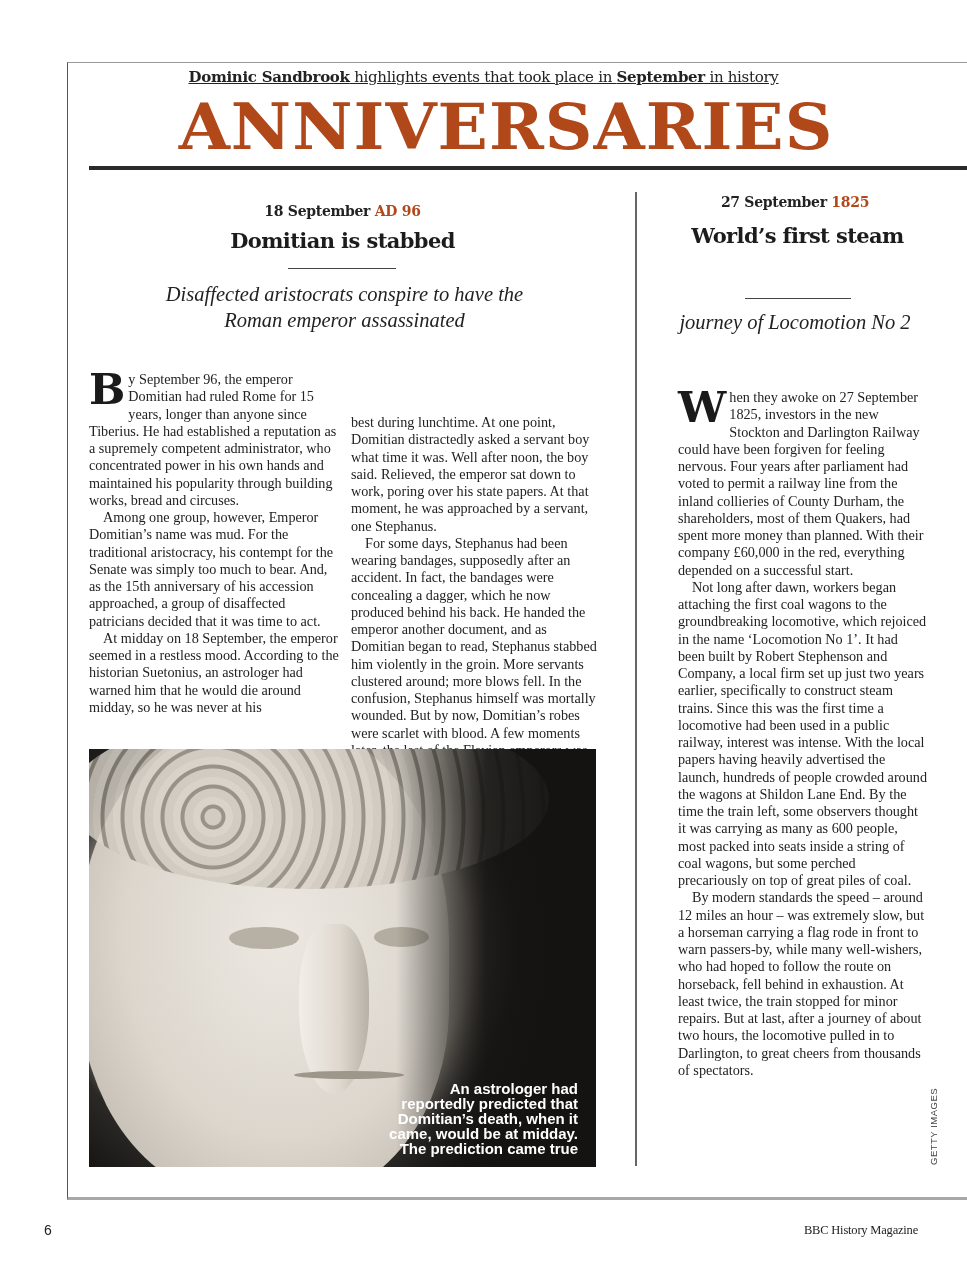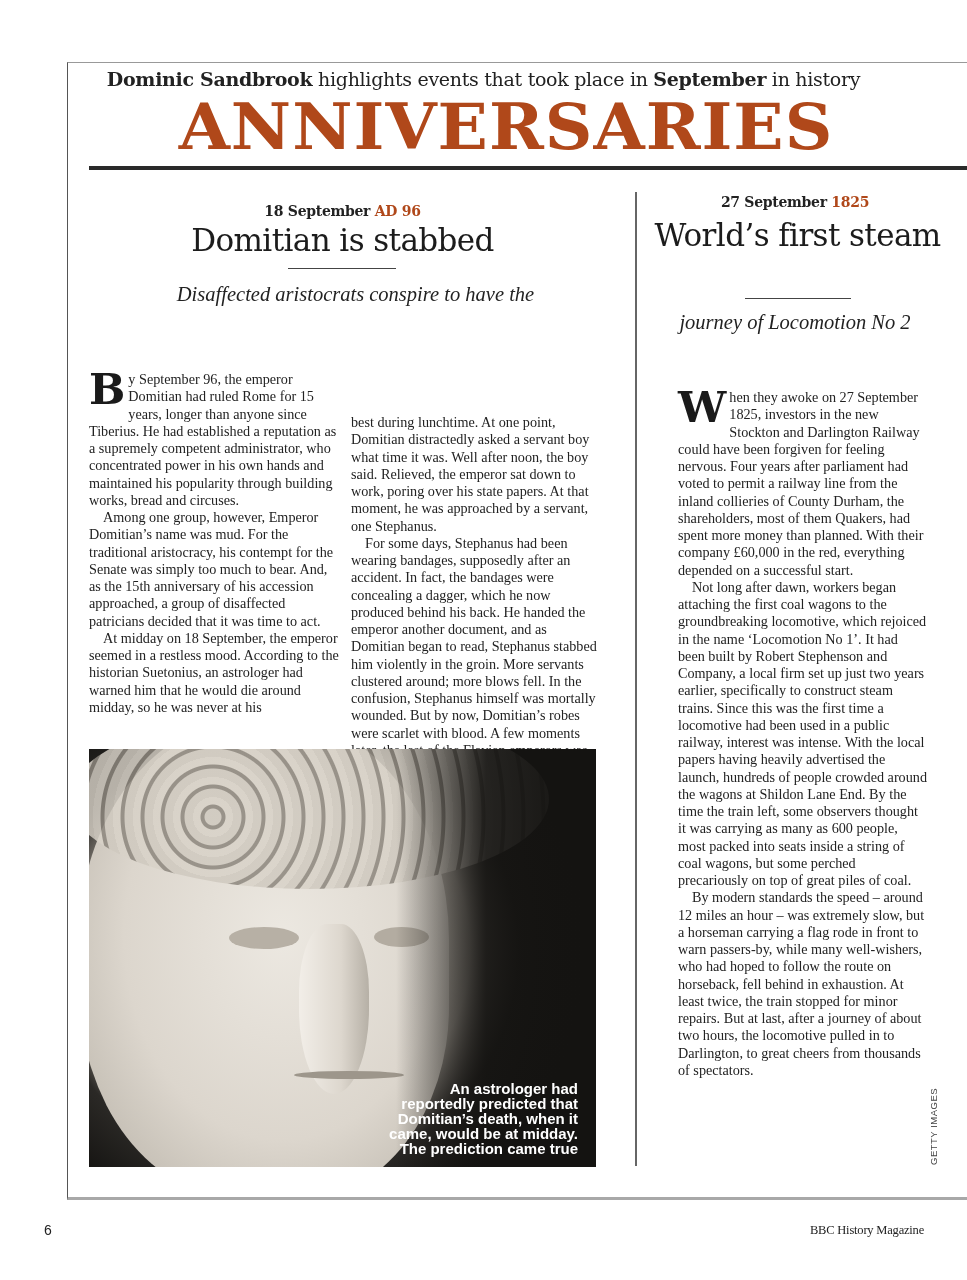--- a/index.html
+++ b/index.html
@@ -1,33 +1,33 @@
 <!DOCTYPE html>
 <html><head>
 <meta charset="utf-8">
 <style>
   html, body { margin: 0; padding: 0; background: #ffffff; }
   body { width: 967px; height: 1280px; position: relative; overflow: hidden; font-family: "Liberation Serif", serif; color: #222; }
 
   .frame { position: absolute; left: 67px; top: 62px; width: 920px; height: 1138px;
            border-left: 1px solid #555; border-top: 1.5px solid #999; border-bottom: 3px solid #a8a8a8; box-sizing: border-box; }
 
-  .kicker { position: absolute; left: 0; width: 967px; top: 68px; text-align: center; font-family: "DejaVu Serif", serif; font-size: 19px; color: #222; letter-spacing: -0.3px; }
+  .kicker { position: absolute; left: 0; width: 967px; top: 68px; text-align: center; font-family: "DejaVu Serif", serif; font-size: 15px; color: #222; letter-spacing: -0.3px; text-decoration: underline; }
   .kicker b { font-weight: 900; }
 
   .title { position: absolute; left: 0; width: 1012px; top: 88px; text-align: center; font-family: "DejaVu Serif", serif; font-weight: 900; font-size: 66px; color: #b0481a; letter-spacing: 1px; transform: scaleY(0.95); }
 
   .rule-thick { position: absolute; left: 89px; top: 166px; width: 878px; height: 4px; background: #2a2a2a; }
 
   .divider { position: absolute; left: 635px; top: 192px; width: 1.5px; height: 974px; background: #666; }
 
   .dateline { position: absolute; text-align: center; font-family: "DejaVu Serif", serif; font-weight: 900; font-size: 14px; color: #222; letter-spacing: -0.3px; }
   .dateline .yr { color: #b0481a; }
 
-  .headline { position: absolute; text-align: center; font-family: "DejaVu Serif", serif; font-weight: 400; font-size: 31px; line-height: 33px; color: #1c1c1c; letter-spacing: -0.6px; }
+  .headline { position: absolute; text-align: center; font-family: "DejaVu Serif", serif; font-weight: 700; font-size: 21px; line-height: 33px; color: #1c1c1c; letter-spacing: -0.6px; }
 
   .short-rule { position: absolute; height: 1px; background: #444; }
 
   .standfirst { position: absolute; text-align: center; font-family: "Liberation Serif", serif; font-style: italic; font-size: 20.5px; line-height: 26px; color: #222; }
 
   .col { position: absolute; font-family: "Liberation Serif", serif; font-size: 14.2px; line-height: 17.25px; color: #222; }
   .col p { margin: 0; text-indent: 14px; }
   .col p.first { text-indent: 0; }
   .dropcap { float: left; font-family: "DejaVu Serif", serif; font-weight: 900; font-size: 43px; line-height: 34px; margin: 1px 3px 0 0; color: #1a1a1a; }
 
@@ -41,39 +41,40 @@
                  background: linear-gradient(90deg, #f2eee8, #ddd7ce 60%, #b6b0a6); }
   .photo .eye1 { position: absolute; left: 140px; top: 178px; width: 70px; height: 22px; border-radius: 50%; background: #b7b0a5; }
   .photo .eye2 { position: absolute; left: 285px; top: 178px; width: 55px; height: 20px; border-radius: 50%; background: #b3aca1; }
   .photo .mouth { position: absolute; left: 205px; top: 322px; width: 110px; height: 8px; border-radius: 50%; background: #9d968b; }
   .photo .shade { position: absolute; right: 0; top: 0; width: 200px; height: 100%; background: linear-gradient(90deg, rgba(20,19,17,0) 0%, rgba(20,19,17,0.9) 45%, #141311 100%); }
   .caption { position: absolute; right: 18px; top: 332px; width: 200px; text-align: right; font-family: "Liberation Sans", sans-serif; font-weight: bold; font-size: 15px; line-height: 15px; color: #ffffff; }
 
   .credit { position: absolute; left: 928px; top: 1165px; transform-origin: left top; transform: rotate(-90deg); font-family: "Liberation Sans", sans-serif; font-size: 9.5px; letter-spacing: 0.5px; color: #444; white-space: nowrap; }
 
   .folio { position: absolute; left: 44px; top: 1222px; font-family: "Liberation Sans", sans-serif; font-size: 14px; color: #222; }
-  .mag { position: absolute; right: 43px; top: 1223px; font-family: "Liberation Serif", serif; font-size: 12.5px; color: #222; letter-spacing: -0.2px; }
+  .mag { position: absolute; right: 49px; top: 1223px; font-family: "Liberation Serif", serif; font-size: 12.5px; color: #222; letter-spacing: -0.2px; }
 </style>
 </head>
 <body>
 
 <div class="frame"></div>
 
 <div class="kicker"><b>Dominic Sandbrook</b><span> highlights events that took place in </span><b>September</b><span> in history</span></div>
 
 <div class="title">ANNIVERSARIES</div>
 
 <div class="rule-thick"></div>
 <div class="divider"></div>
 
 <div class="dateline" style="left:89px; width:507px; top:203px;"><span>18 September </span><span class="yr">AD 96</span></div>
 <div class="headline" style="left:89px; width:507px; top:224px;">Domitian is stabbed</div>
 <div class="short-rule" style="left:288px; width:108px; top:268px;"></div>
-<div class="standfirst" style="left:102px; width:507px; top:281px;">
+<div class="standfirst" style="left:91px; width:507px; top:281px;">
   <div>Disaffected aristocrats conspire to have the</div>
+  <div>Roman emperor assassinated</div>
 </div>
 
 <div class="col" style="left:89px; width:252px; top:371px;">
   <p class="first"><span class="dropcap">B</span><span>y September 96, the emperor Domitian had ruled Rome for 15 years, longer than anyone since Tiberius. He had established a reputation as a supremely competent administrator, who concentrated power in his own hands and maintained his popularity through building works, bread and circuses.</span></p>
   <p>Among one group, however, Emperor Domitian’s name was mud. For the traditional aristocracy, his contempt for the Senate was simply too much to bear. And, as the 15th anniversary of his accession approached, a group of disaffected patricians decided that it was time to act.</p>
   <p>At midday on 18 September, the emperor seemed in a restless mood. According to the historian Suetonius, an astrologer had warned him that he would die around midday, so he was never at his</p>
 </div>
 
 <div class="col" style="left:351px; width:248px; top:371px;margin-top:43px;">
   <p class="first">best during lunchtime. At one point, Domitian distractedly asked a servant boy what time it was. Well after noon, the boy said. Relieved, the emperor sat down to work, poring over his state papers. At that moment, he was approached by a servant, one Stephanus.</p>

